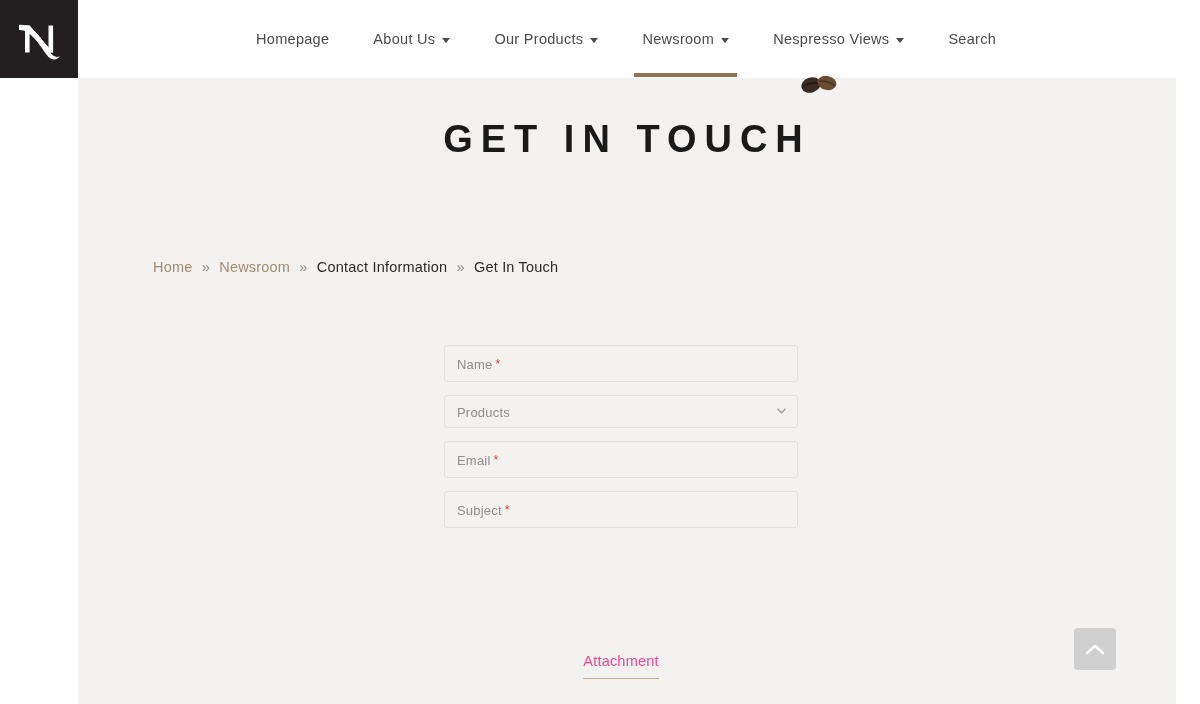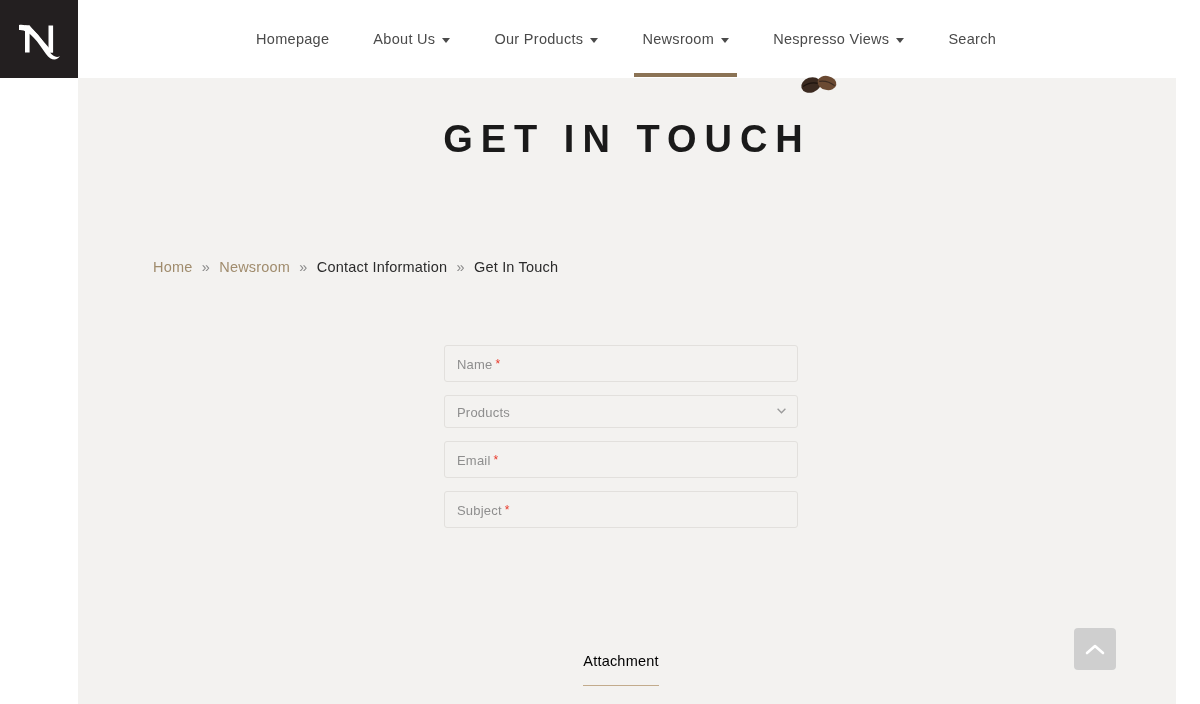--- a/index.html
+++ b/index.html
@@ -217,25 +217,25 @@
 
   .attachment-wrap {
     position: absolute;
     left: 444px;
     top: 652px;
     width: 354px;
     text-align: center;
   }
   .attachment-link {
     display: inline-block;
-    color: #000000;
+    color: #ec4899;
     font-size: 14.5px;
     letter-spacing: 0.2px;
     border-bottom: 1.5px solid #c2ab8c;
-    padding-bottom: 16px;
+    padding-bottom: 9px;
     cursor: pointer;
   }
 
   
   .scroll-top {
     position: absolute;
     left: 1074px;
     top: 628px;
     width: 42px;
     height: 42px;

